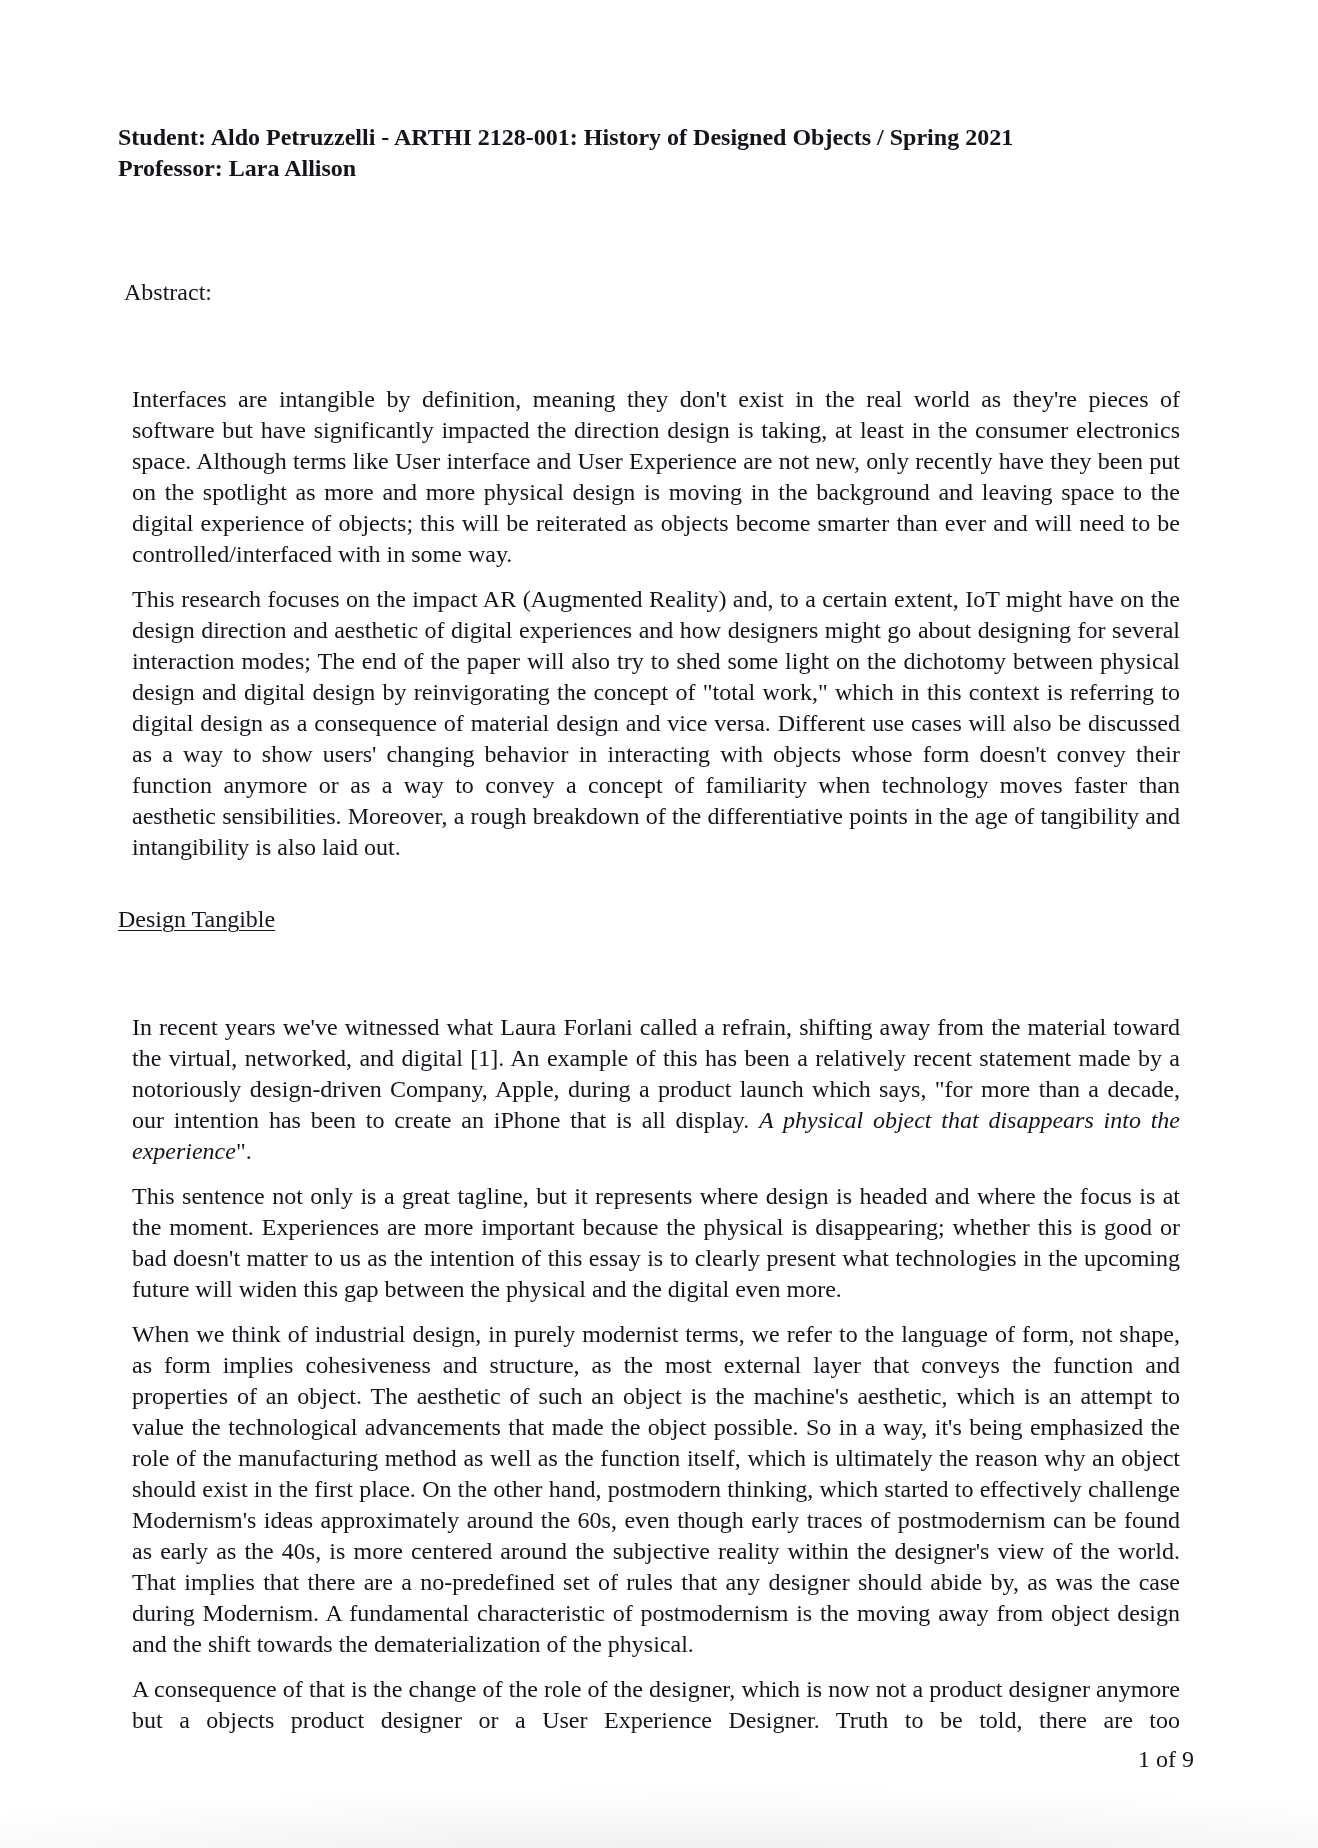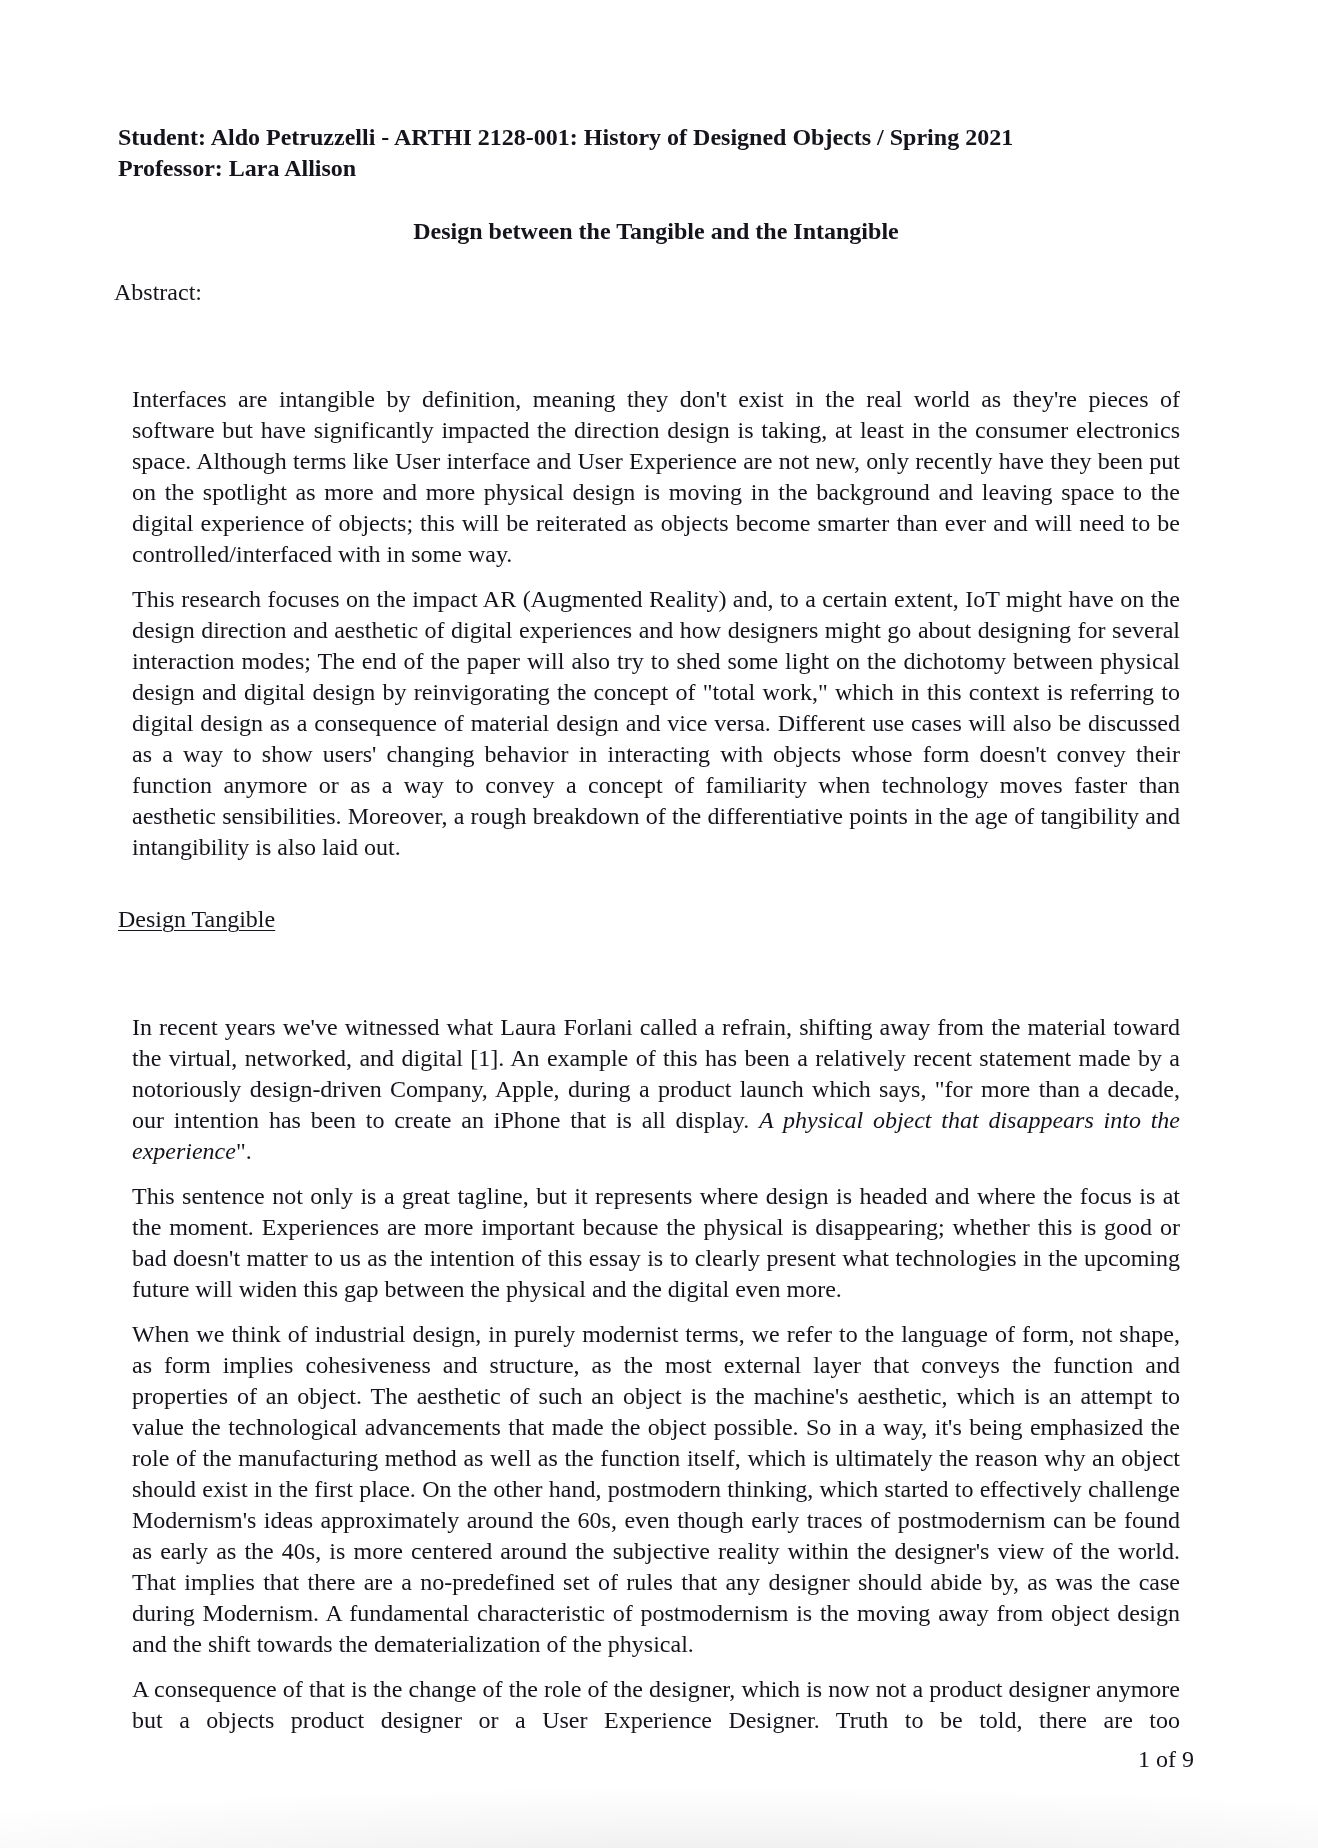--- a/index.html
+++ b/index.html
@@ -47,21 +47,21 @@
     position: absolute;
     left: 118px;
     width: 1076px;
     text-align: center;
     font-weight: bold;
     font-size: 24px;
     line-height: 31px;
   }
   .label {
     position: absolute;
-    left: 114px;
+    left: 124px;
     font-size: 24px;
     line-height: 31px;
   }
   .section-heading {
     position: absolute;
     left: 118px;
     font-size: 24px;
     line-height: 31px;
     text-decoration: underline;
     text-underline-offset: 3px;
@@ -84,21 +84,20 @@
   }
 </style>
 </head>
 <body>
 
 <div class="page">
 
   <div class="block header-line" style="top:122px;">Student: Aldo Petruzzelli - ARTHI 2128-001: History of Designed Objects / Spring 2021</div>
   <div class="block header-line" style="top:153px;">Professor: Lara Allison</div>
 
-  <div class="title" style="top:216px;">Design between the Tangible and the Intangible</div>
 
   <div class="label" style="top:277px;">Abstract:</div>
 
   <div class="block" style="top:370px;">
     <p class="para">Interfaces are intangible by definition, meaning they don't exist in the real world as they're pieces of software but have significantly impacted the direction design is taking, at least in the consumer electronics space. Although terms like User interface and User Experience are not new, only recently have they been put on the spotlight as more and more physical design is moving in the background and leaving space to the digital experience of objects; this will be reiterated as objects become smarter than ever and will need to be controlled/interfaced with in some way.</p>
     <p class="para">This research focuses on the impact AR (Augmented Reality) and, to a certain extent, IoT might have on the design direction and aesthetic of digital experiences and how designers might go about designing for several interaction modes; The end of the paper will also try to shed some light on the dichotomy between physical design and digital design by reinvigorating the concept of "total work," which in this context is referring to digital design as a consequence of material design and vice versa. Different use cases will also be discussed as a way to show users' changing behavior in interacting with objects whose form doesn't convey their function anymore or as a way to convey a concept of familiarity when technology moves faster than aesthetic sensibilities. Moreover, a rough breakdown of the differentiative points in the age of tangibility and intangibility is also laid out.</p>
   </div>
 
   <div class="section-heading" style="top:904px;">Design Tangible</div>
 

